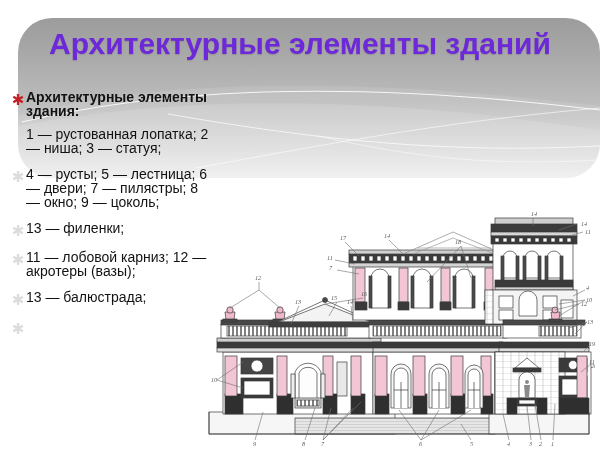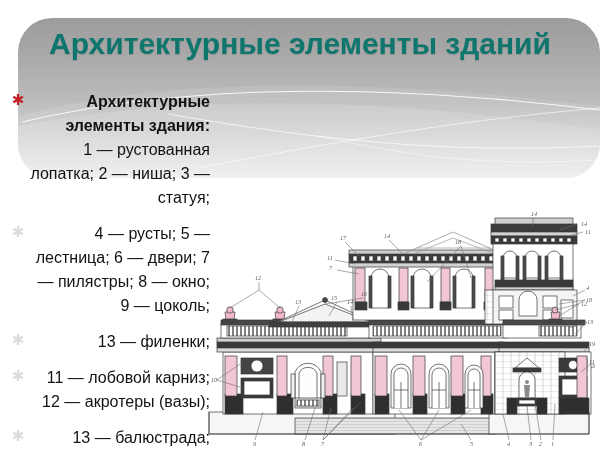--- a/index.html
+++ b/index.html
@@ -20,21 +20,21 @@
     border-top-right-radius:34px;
     border-bottom-left-radius:34px;
     border-bottom-right-radius:34px;
     overflow:hidden;
   }
   .header-panel .swoosh{position:absolute;left:0;top:0;width:582px;height:160px;}
 
   .title{
     position:absolute;left:40px;top:26px;width:520px;
     text-align:center;
-    color:#0f766e;
+    color:#6d28d9;
     font-size:30px;
     font-weight:bold;
     line-height:36px;
     letter-spacing:0px;
     z-index:5;
     text-shadow:0 1px 1px rgba(120,120,120,.45);
   }
 
   
   .bullets{position:absolute;left:10px;top:90px;width:200px;z-index:6;}
@@ -46,27 +46,26 @@
   .bmark{
     width:16px;flex:0 0 16px;
     font-size:15px;line-height:15px;
     text-align:center;
     padding-top:2px;
   }
   .bmark.first{color:#c32026;}
   .bmark.dim{color:#dcdcdc;}
   .btext{
     flex:1;
-    font-size:16px;
-    line-height:24px;
+    font-size:14px;
+    line-height:14px;
     color:#121212;
-    text-align:right;
   }
   .btext.strong{font-weight:bold;}
-  .btext .sub{display:block;font-weight:normal;}
+  .btext .sub{display:block;font-weight:normal;margin-top:9px;}
 
   
   .building{position:absolute;left:203px;top:212px;width:392px;height:236px;}
 </style>
 </head>
 <body>
 
 <div id="slide">
 
   <div class="header-panel">

